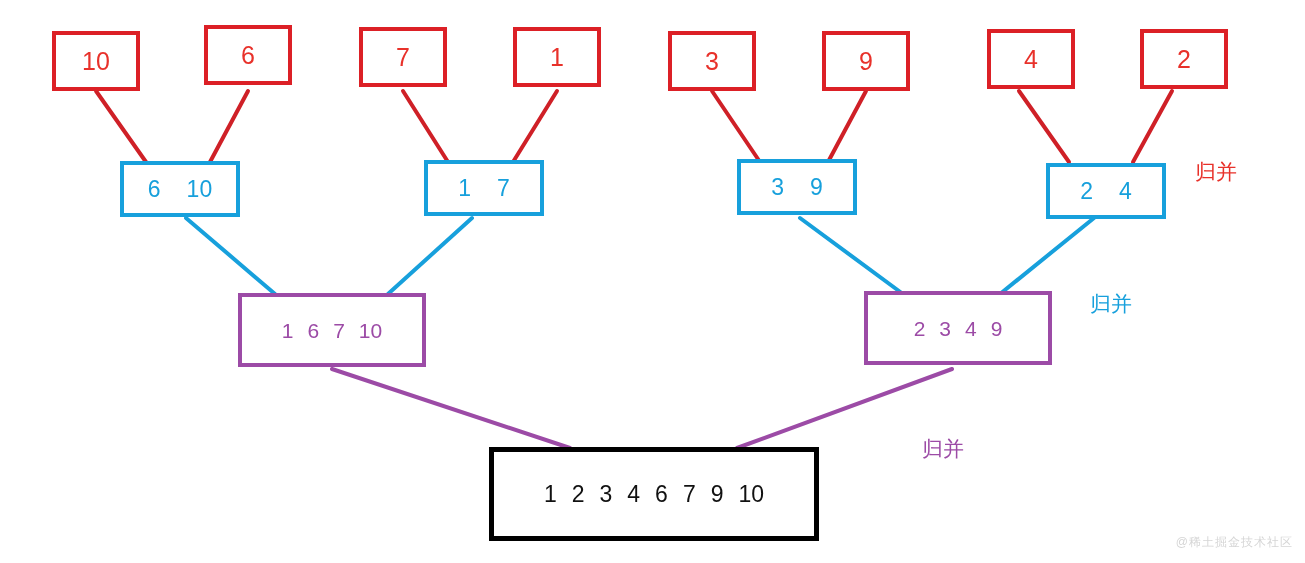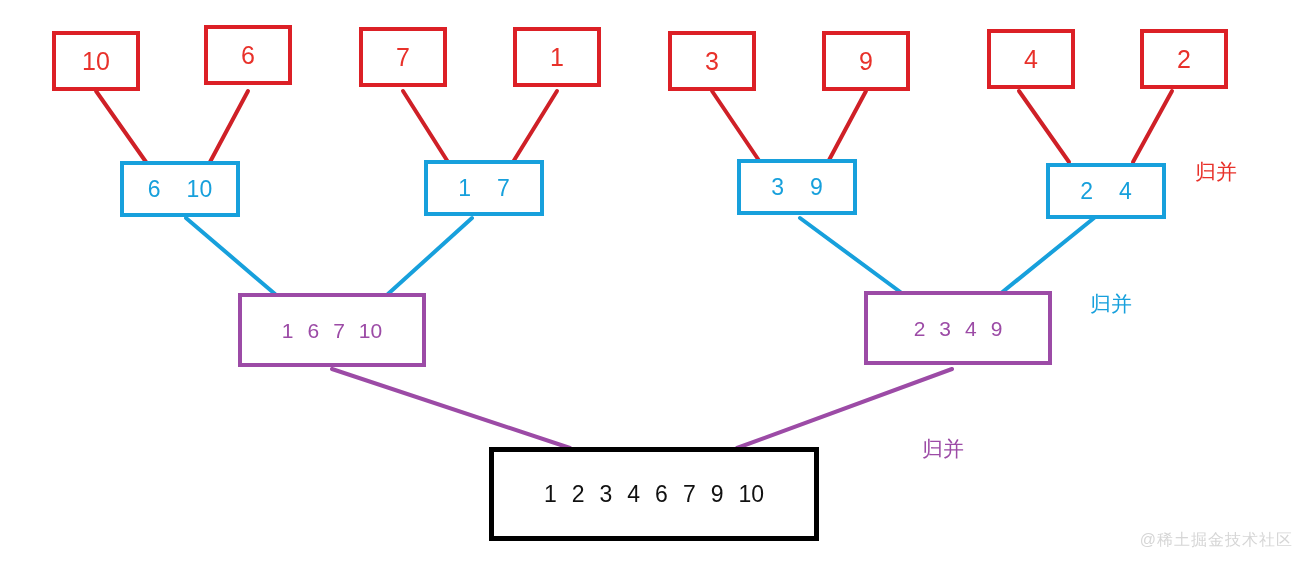--- a/index.html
+++ b/index.html
@@ -104,21 +104,21 @@
   }
   .merge-red   { color: #e8312a; }
   .merge-blue  { color: #17a0dc; }
   .merge-purple{ color: #9c4ba6; }
 
   #watermark {
     position: absolute;
     right: 12px;
     bottom: 12px;
     color: #d6d6d6;
-    font-size: 16px;
+    font-size: 12px;
     letter-spacing: 1px;
     white-space: nowrap;
   }
 </style>
 </head>
 <body>
 
 <div id="canvas">
 
   <svg id="edge-layer" viewBox="0 0 1305 563" width="1305" height="563" xmlns="http://www.w3.org/2000/svg">

